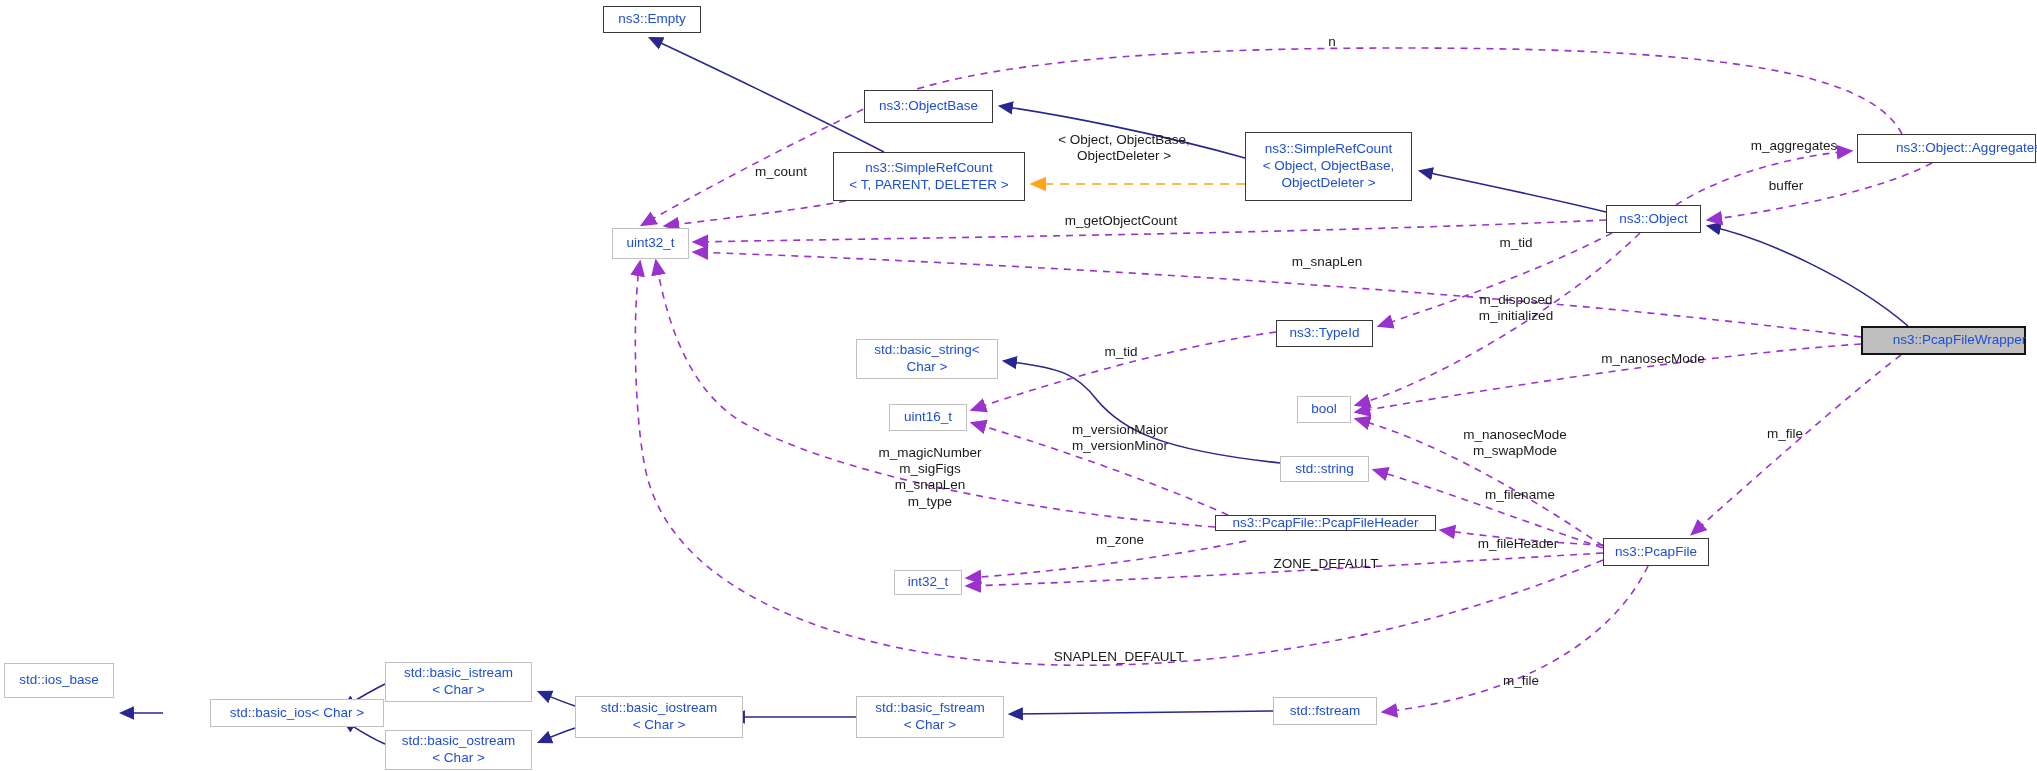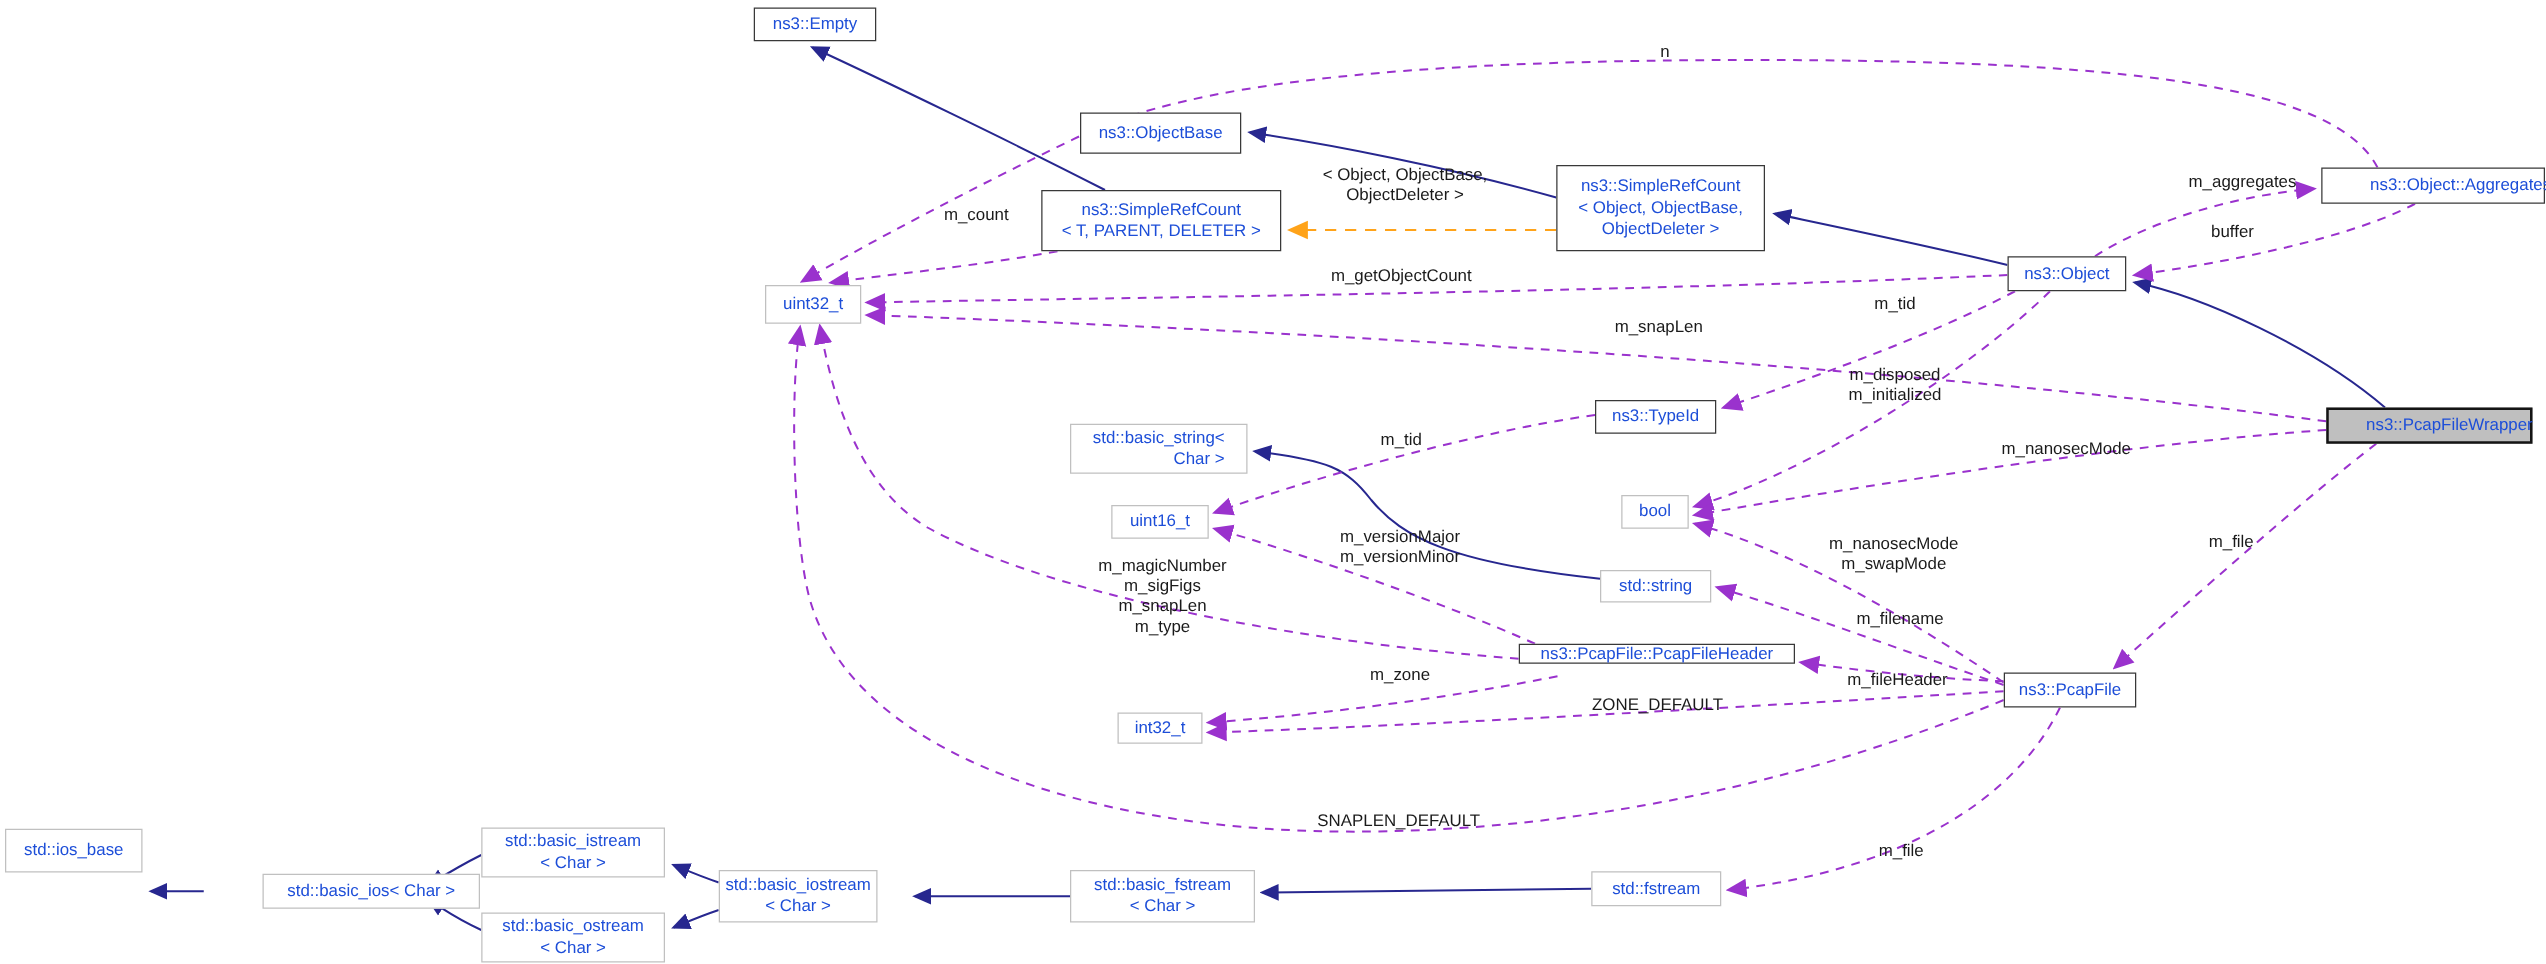--- a/index.html
+++ b/index.html
@@ -90,35 +90,35 @@
       <div class="node internal" style="left: 833px; top: 152px; width: 192px; height: 49px;">ns3::SimpleRefCount
 &lt; T, PARENT, DELETER &gt;</div>
       <div class="node internal" style="left: 1245px; top: 132px; width: 167px; height: 69px;">ns3::SimpleRefCount
 &lt; Object, ObjectBase,
 ObjectDeleter &gt;</div>
       <div class="node internal" style="left: 1857px; top: 134px; width: 179px; height: 29px; padding-left: 44px;">ns3::Object::Aggregates</div>
       <div class="node internal" style="left: 1606px; top: 205px; width: 95px; height: 28px;">ns3::Object</div>
       <div class="node external" style="left: 612px; top: 228px; width: 77px; height: 31px;">uint32_t</div>
       <div class="node internal" style="left: 1276px; top: 320px; width: 97px; height: 27px;">ns3::TypeId</div>
       <div class="node highlight" style="left: 1861px; top: 326px; width: 165px; height: 29px;">ns3::PcapFileWrapper</div>
-      <div class="node external" style="left: 856px; top: 339px; width: 142px; height: 40px; text-align: right;">std::basic_string&lt;
+      <div class="node external" style="left: 856px; top: 339px; width: 142px; height: 40px;">std::basic_string&lt;
 Char &gt;</div>
       <div class="node external" style="left: 1297px; top: 396px; width: 54px; height: 27px;">bool</div>
       <div class="node external" style="left: 889px; top: 404px; width: 78px; height: 27px;">uint16_t</div>
       <div class="node external" style="left: 1280px; top: 456px; width: 89px; height: 26px;">std::string</div>
       <div class="node internal" style="left: 1215px; top: 515px; width: 221px; height: 16px;">ns3::PcapFile::PcapFileHeader</div>
       <div class="node internal" style="left: 1603px; top: 538px; width: 106px; height: 28px;">ns3::PcapFile</div>
       <div class="node external" style="left: 894px; top: 570px; width: 68px; height: 25px;">int32_t</div>
       <div class="node external" style="left: 385px; top: 662px; width: 147px; height: 40px;">std::basic_istream
 &lt; Char &gt;</div>
       <div class="node external" style="left: 4px; top: 663px; width: 110px; height: 35px;">std::ios_base</div>
       <div class="node external" style="left: 163px; top: 699px; width: 174px; height: 28px; margin-left: 47px;">std::basic_ios&lt; Char &gt;</div>
       <div class="node external" style="left: 385px; top: 730px; width: 147px; height: 40px;">std::basic_ostream
 &lt; Char &gt;</div>
-      <div class="node external" style="left: 575px; top: 696px; width: 127px; height: 42px; text-align: center;">std::basic_iostream
+      <div class="node external" style="left: 575px; top: 696px; width: 168px; height: 42px; text-align: center;">std::basic_iostream
 &lt; Char &gt;</div>
       <div class="node external" style="left: 856px; top: 696px; width: 148px; height: 42px;">std::basic_fstream
 &lt; Char &gt;</div>
       <div class="node external" style="left: 1273px; top: 697px; width: 104px; height: 28px;">std::fstream</div>
     </div>
   <div id="label-layer">
       <div class="edge-label" style="left: 1124px; top: 148px;">&lt; Object, ObjectBase,
 ObjectDeleter &gt;</div>
       <div class="edge-label" style="left: 1332px; top: 42px;">n</div>
       <div class="edge-label" style="left: 781px; top: 172px;">m_count</div>

